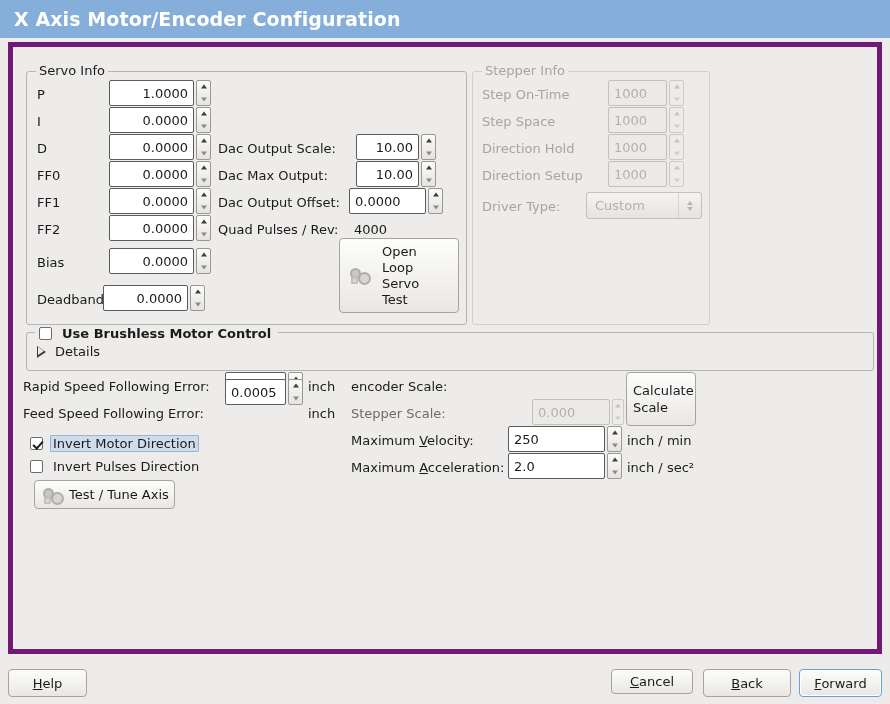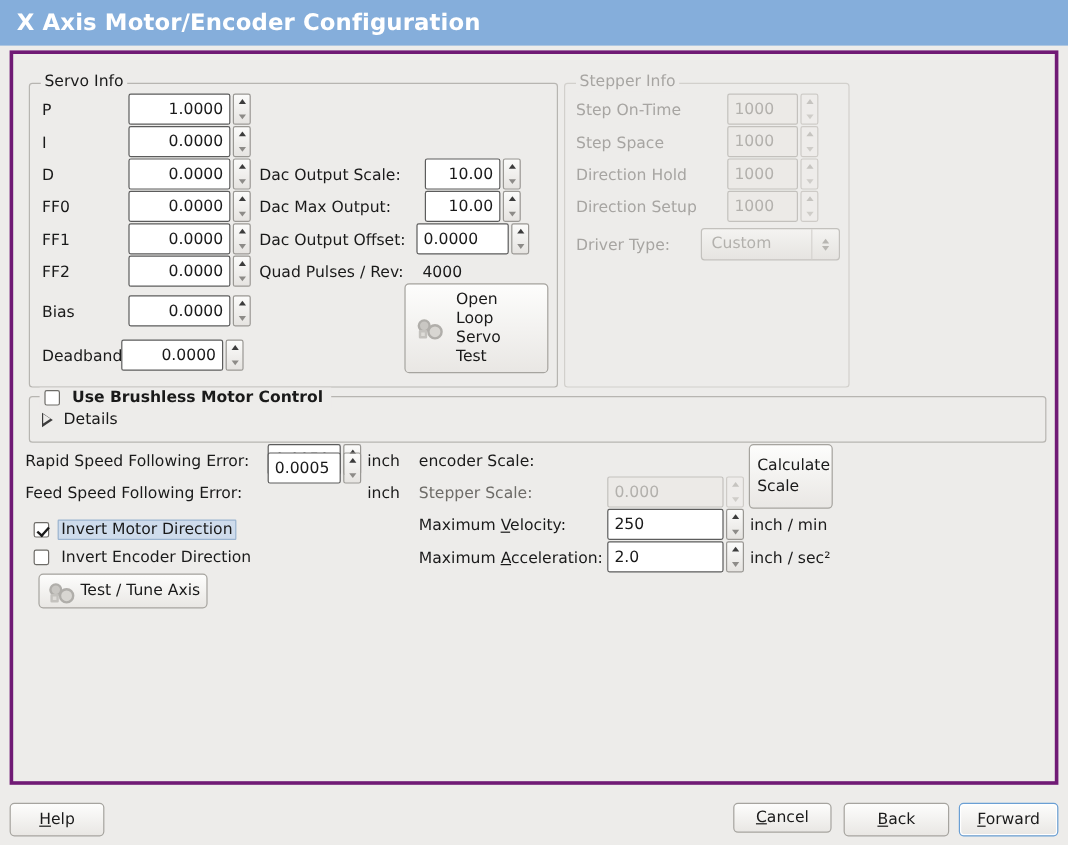--- a/index.html
+++ b/index.html
@@ -35,21 +35,21 @@
   }
 
   
   .content-frame {
     position: absolute;
     left: 8px;
     top: 42px;
     width: 874px;
     height: 612px;
     box-sizing: border-box;
-    border: 3px solid #701a75;
+    border: 5px solid #701a75;
     background: #edecea;
   }
 
   
   .groupbox {
     position: absolute;
     box-sizing: border-box;
     border: 1px solid #b7b5b1;
     border-radius: 3px;
   }
@@ -493,37 +493,37 @@
     </div>
   </div>
   <span class="lbl" style="left:295px; top:359px;">inch</span>
 
   <div class="checkbox" style="left:17px; top:388px;">
     <span class="box checked"></span>
     <span class="cb-label focused">Invert Motor Direction</span>
   </div>
   <div class="checkbox" style="left:17px; top:411px;">
     <span class="box"></span>
-    <span class="cb-label">Invert Encoder Direction</span>
+    <span class="cb-label">Invert Pulses Direction</span>
   </div>
 
   <div class="btn" style="left:21px; top:433px; width:141px; height:29px; justify-content:flex-start; padding-left:8px; gap:6px;">
     <span class="gear-icon" style="width:20px;height:18px;">
       <span class="g g1"></span>
         <span class="g g3"></span>
         <span class="g g2"></span>
     </span>
     <span>Test / Tune Axis</span>
   </div>
 
   <span class="lbl" style="left:338px; top:332px;">encoder Scale:</span>
 
   <span class="lbl disabled" style="left:338px; top:359px; color:#6e6c68;">Stepper Scale:</span>
   <div class="spin" style="left:495px; top:352px; width:116px; height:26px;">
-    <div class="entry left disabled" style="width:97px;">0.000</div>
+    <div class="entry left disabled" style="width:97px;margin-left:24px;">0.000</div>
     <div class="steppers disabled">
       <div class="half up"></div>
       <div class="half down"></div>
     </div>
   </div>
 
   <span class="lbl" style="left:338px; top:386px;"><span>Maximum </span><u>V</u><span>elocity:</span></span>
   <div class="spin" style="left:495px; top:379px; width:116px; height:26px;">
     <div class="entry left" style="width:97px;">250</div>
     <div class="steppers">

